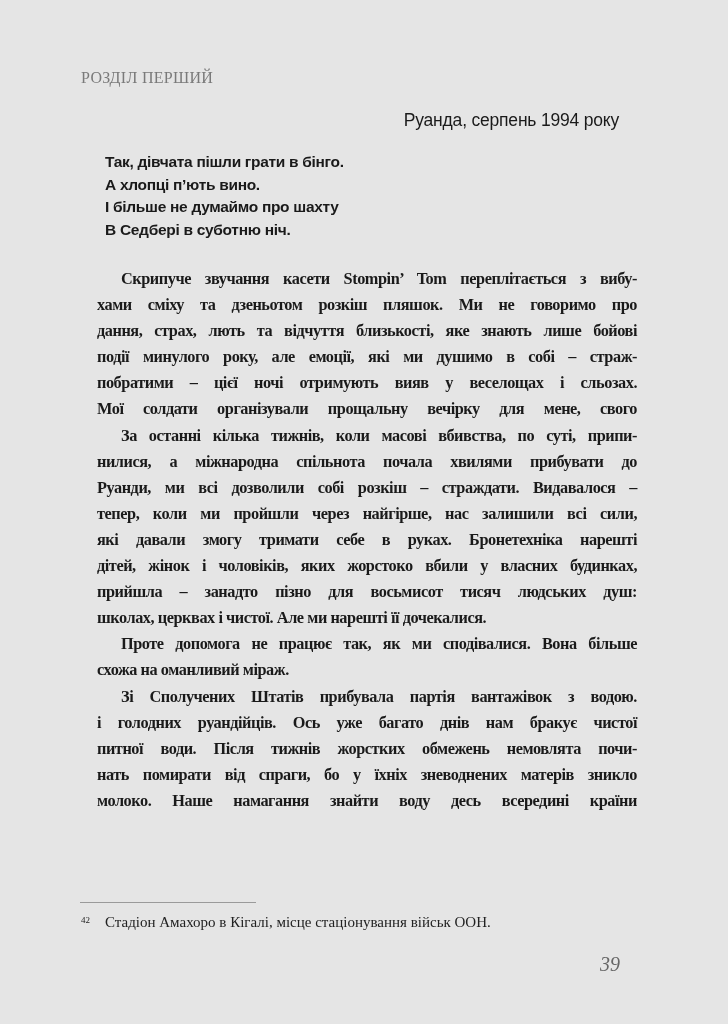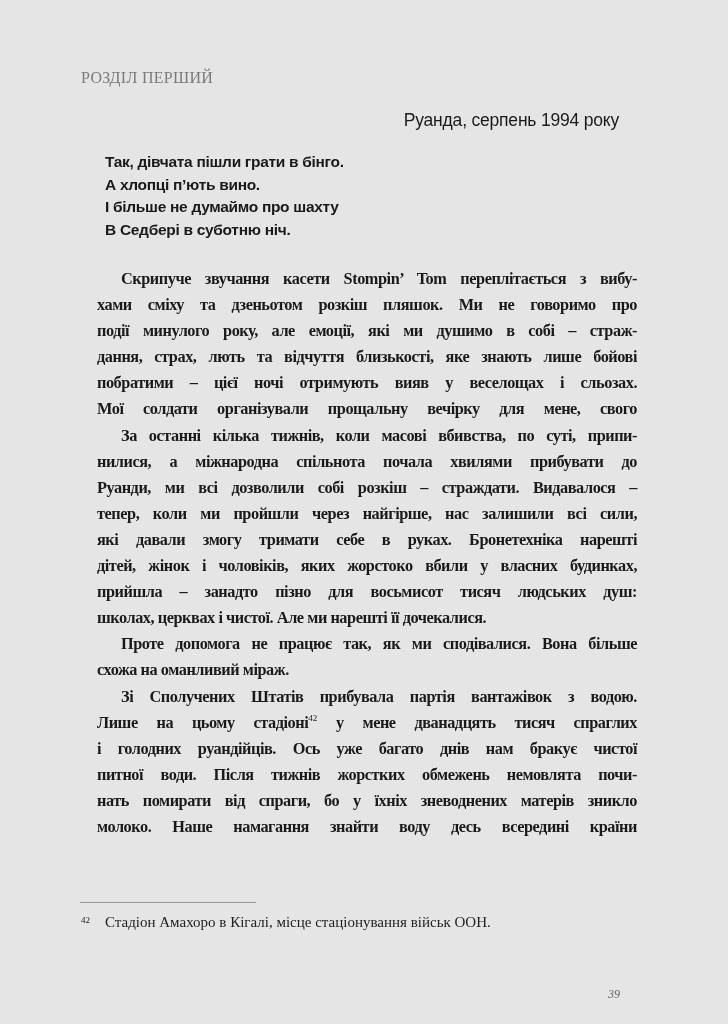--- a/index.html
+++ b/index.html
@@ -35,58 +35,57 @@
   sup.fnref { font-size: 9px; font-weight: normal; vertical-align: 7px; line-height: 0; letter-spacing: 0; }
   .fn-rule { position: absolute; left: 80px; top: 902px; width: 176px; height: 1px; background: #9a9a9a; }
   .footnote {
     position: absolute; left: 81px; top: 914px;
     font-family: "Liberation Serif", "DejaVu Serif", serif;
     font-size: 15px; color: #222;
   }
   .footnote .fn-num { font-size: 9px; position: absolute; left: 0; top: 1px; }
   .footnote .fn-text { position: absolute; left: 24px; top: 0; white-space: nowrap; }
   .page-number {
-    position: absolute; right: 108px; top: 987px;
+    position: absolute; right: 108px; top: 953px;
     font-family: "Liberation Serif", "DejaVu Serif", serif;
-    font-size: 12px; color: #666; font-style: italic;
+    font-size: 20px; color: #666; font-style: italic;
   }
 </style>
 </head>
 <body>
 
 <div class="page">
   <div class="running-head">РОЗДІЛ ПЕРШИЙ</div>
   <div class="dateline">Руанда, серпень 1994 року</div>
 
   <div class="verse">
     <div>Так, дівчата пішли грати в бінго.</div>
     <div>А хлопці п’ють вино.</div>
     <div>І більше не думаймо про шахту</div>
     <div>В Седбері в суботню ніч.</div>
   </div>
 
   <div class="body-text" id="body-text">
       <div class="line indent">Скрипуче звучання касети Stompin’ Tom переплітається з вибу-</div>
       <div class="line">хами сміху та дзеньотом розкіш пляшок. Ми не говоримо про</div>
+      <div class="line">дання, страх, лють та відчуття близькості, яке знають лише бойові</div>
       <div class="line">події минулого року, але емоції, які ми душимо в собі – страж-</div>
-      <div class="line">дання, страх, лють та відчуття близькості, яке знають лише бойові</div>
       <div class="line">побратими – цієї ночі отримують вияв у веселощах і сльозах.</div>
       <div class="line">Мої солдати організували прощальну вечірку для мене, свого</div>
       <div class="line indent">За останні кілька тижнів, коли масові вбивства, по суті, припи-</div>
       <div class="line">нилися, а міжнародна спільнота почала хвилями прибувати до</div>
       <div class="line">Руанди, ми всі дозволили собі розкіш – страждати. Видавалося –</div>
       <div class="line">тепер, коли ми пройшли через найгірше, нас залишили всі сили,</div>
       <div class="line">які давали змогу тримати себе в руках. Бронетехніка нарешті</div>
       <div class="line">дітей, жінок і чоловіків, яких жорстоко вбили у власних будинках,</div>
       <div class="line">прийшла – занадто пізно для восьмисот тисяч людських душ:</div>
       <div class="line last">школах, церквах і чистої. Але ми нарешті її дочекалися.</div>
       <div class="line indent">Проте допомога не працює так, як ми сподівалися. Вона більше</div>
       <div class="line last">схожа на оманливий міраж.</div>
       <div class="line indent">Зі Сполучених Штатів прибувала партія вантажівок з водою.</div>
-      <div class="line"><span>Лише на цьому стадіоні</span><sup class="fnref">42</sup><span> у мене дванадцять тисяч спраглих</span></div>
       <div class="line">і голодних руандійців. Ось уже багато днів нам бракує чистої</div>
       <div class="line">питної води. Після тижнів жорстких обмежень немовлята почи-</div>
       <div class="line">нать помирати від спраги, бо у їхніх зневоднених матерів зникло</div>
       <div class="line">молоко. Наше намагання знайти воду десь всередині країни</div>
     </div>
 
   <div class="fn-rule"></div>
   <div class="footnote">
     <span class="fn-num">42</span>
     <span class="fn-text">Стадіон Амахоро в Кігалі, місце стаціонування військ ООН.</span>

